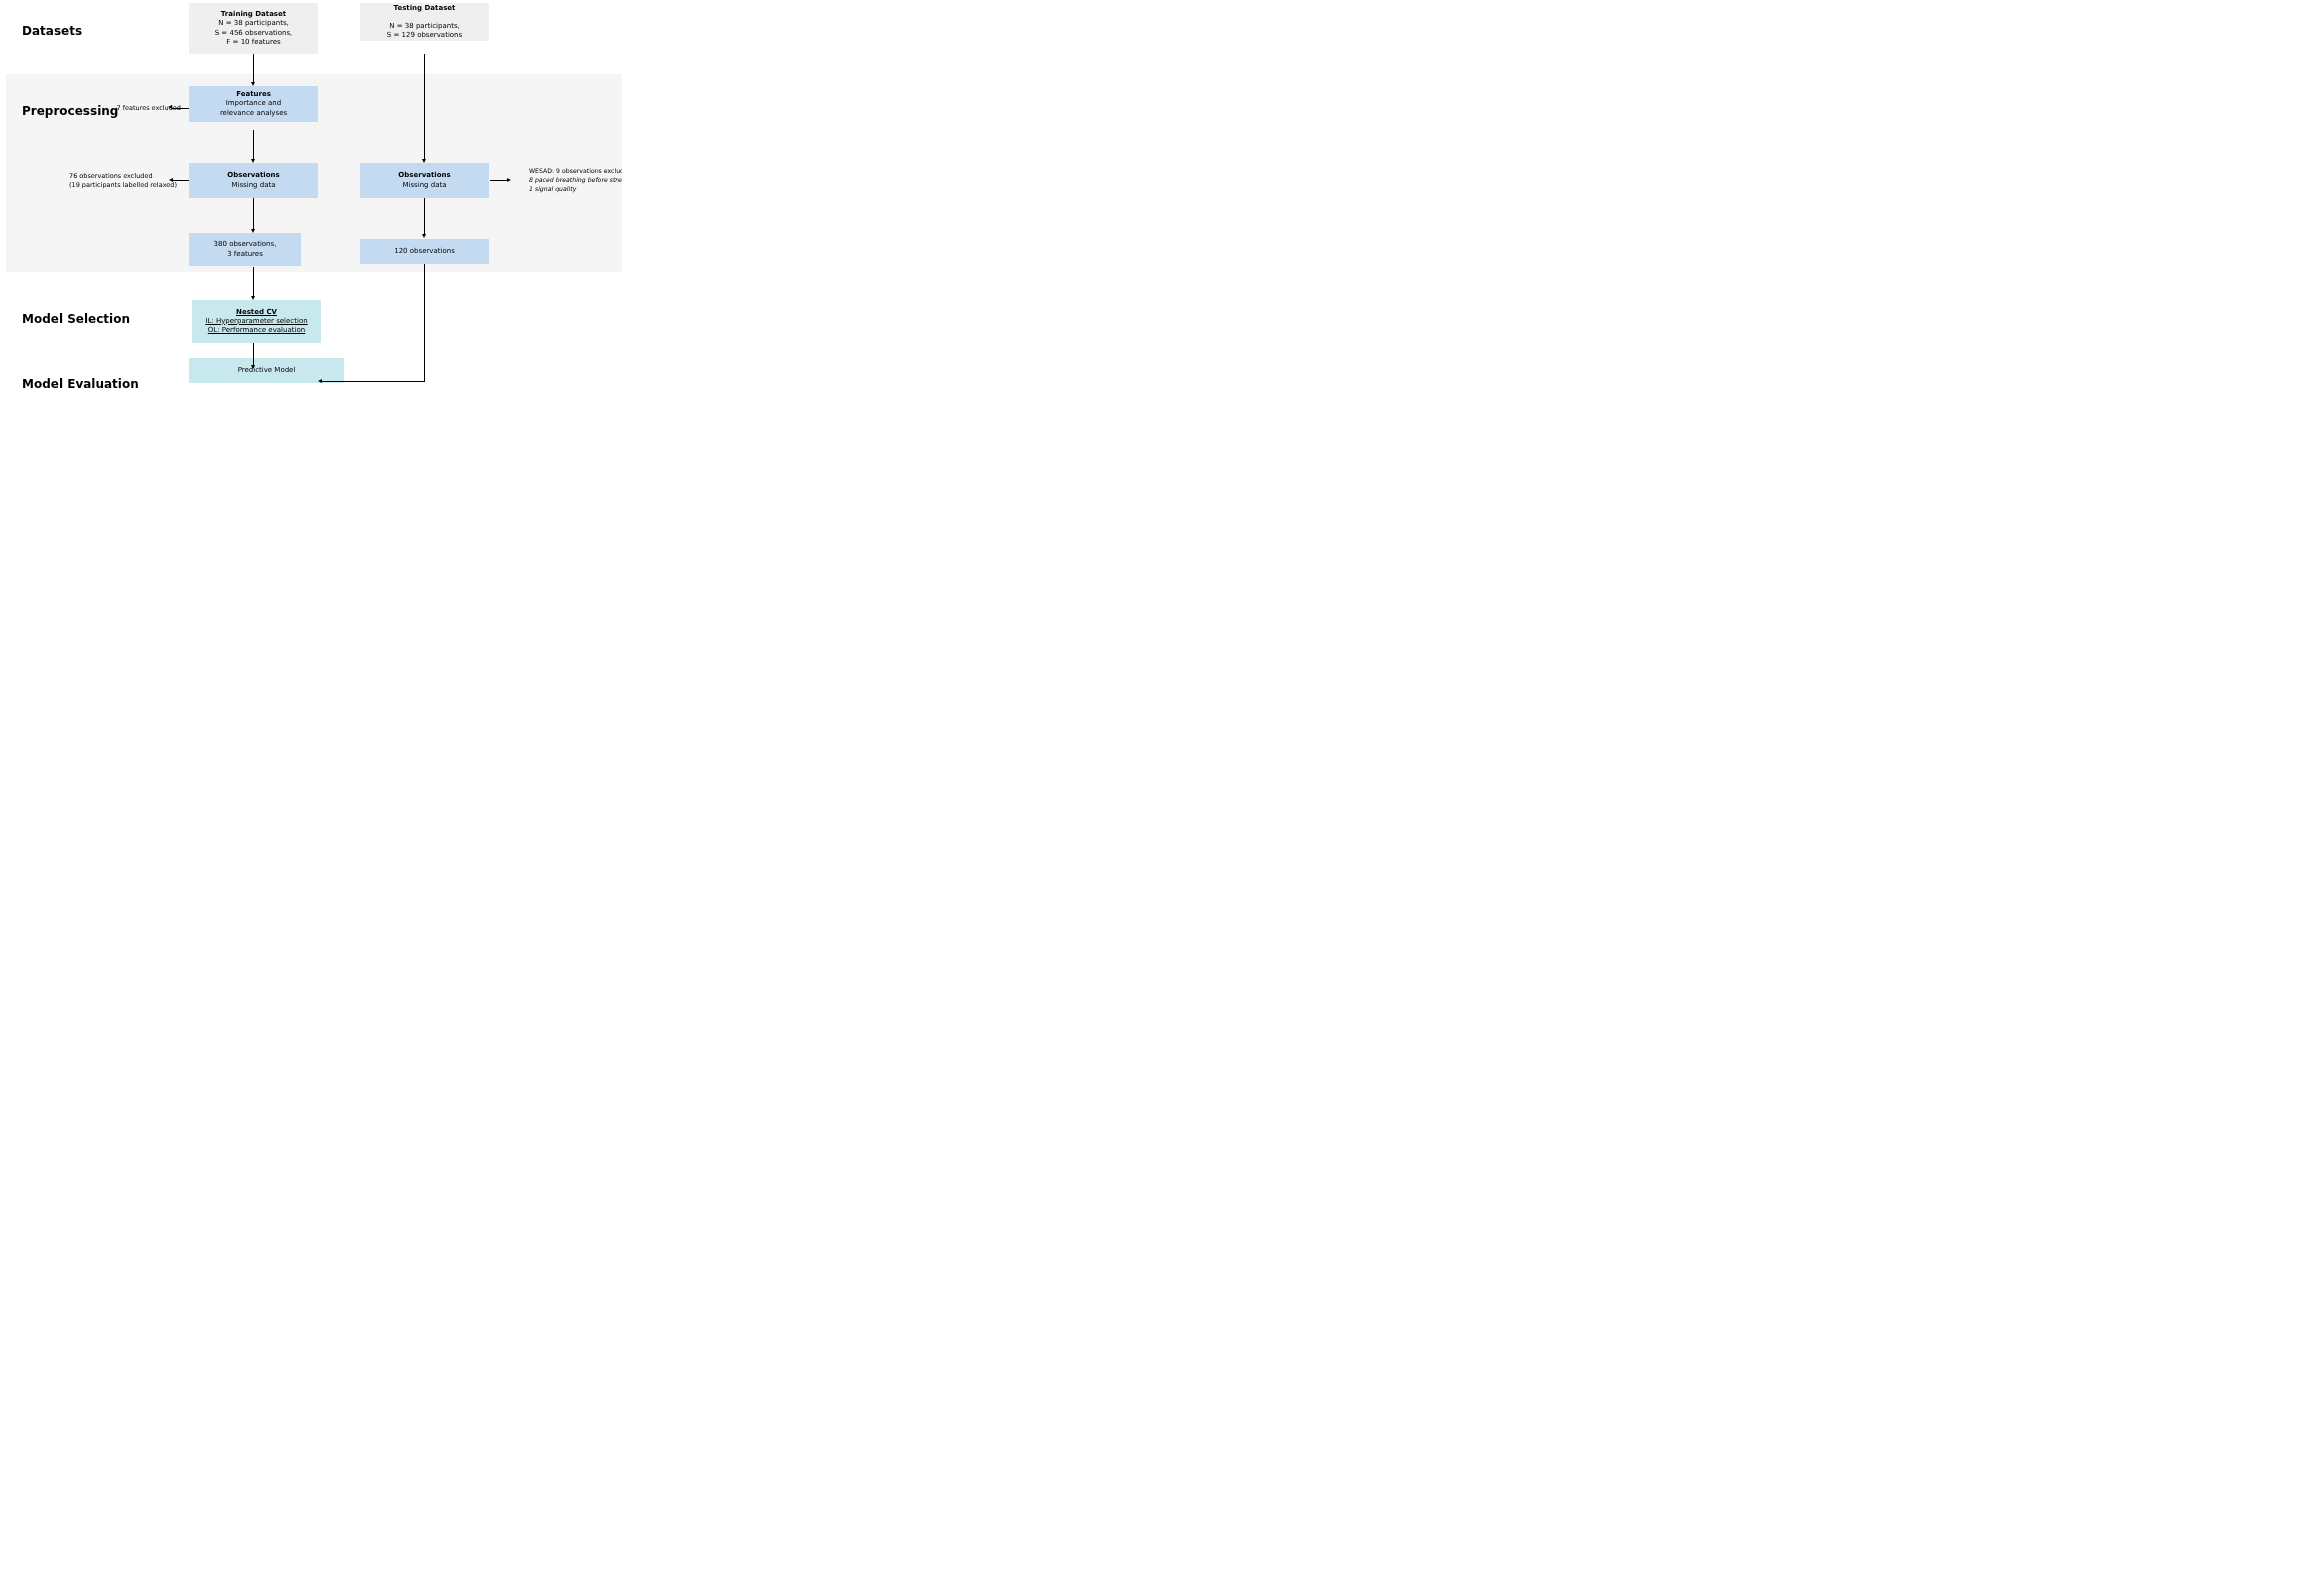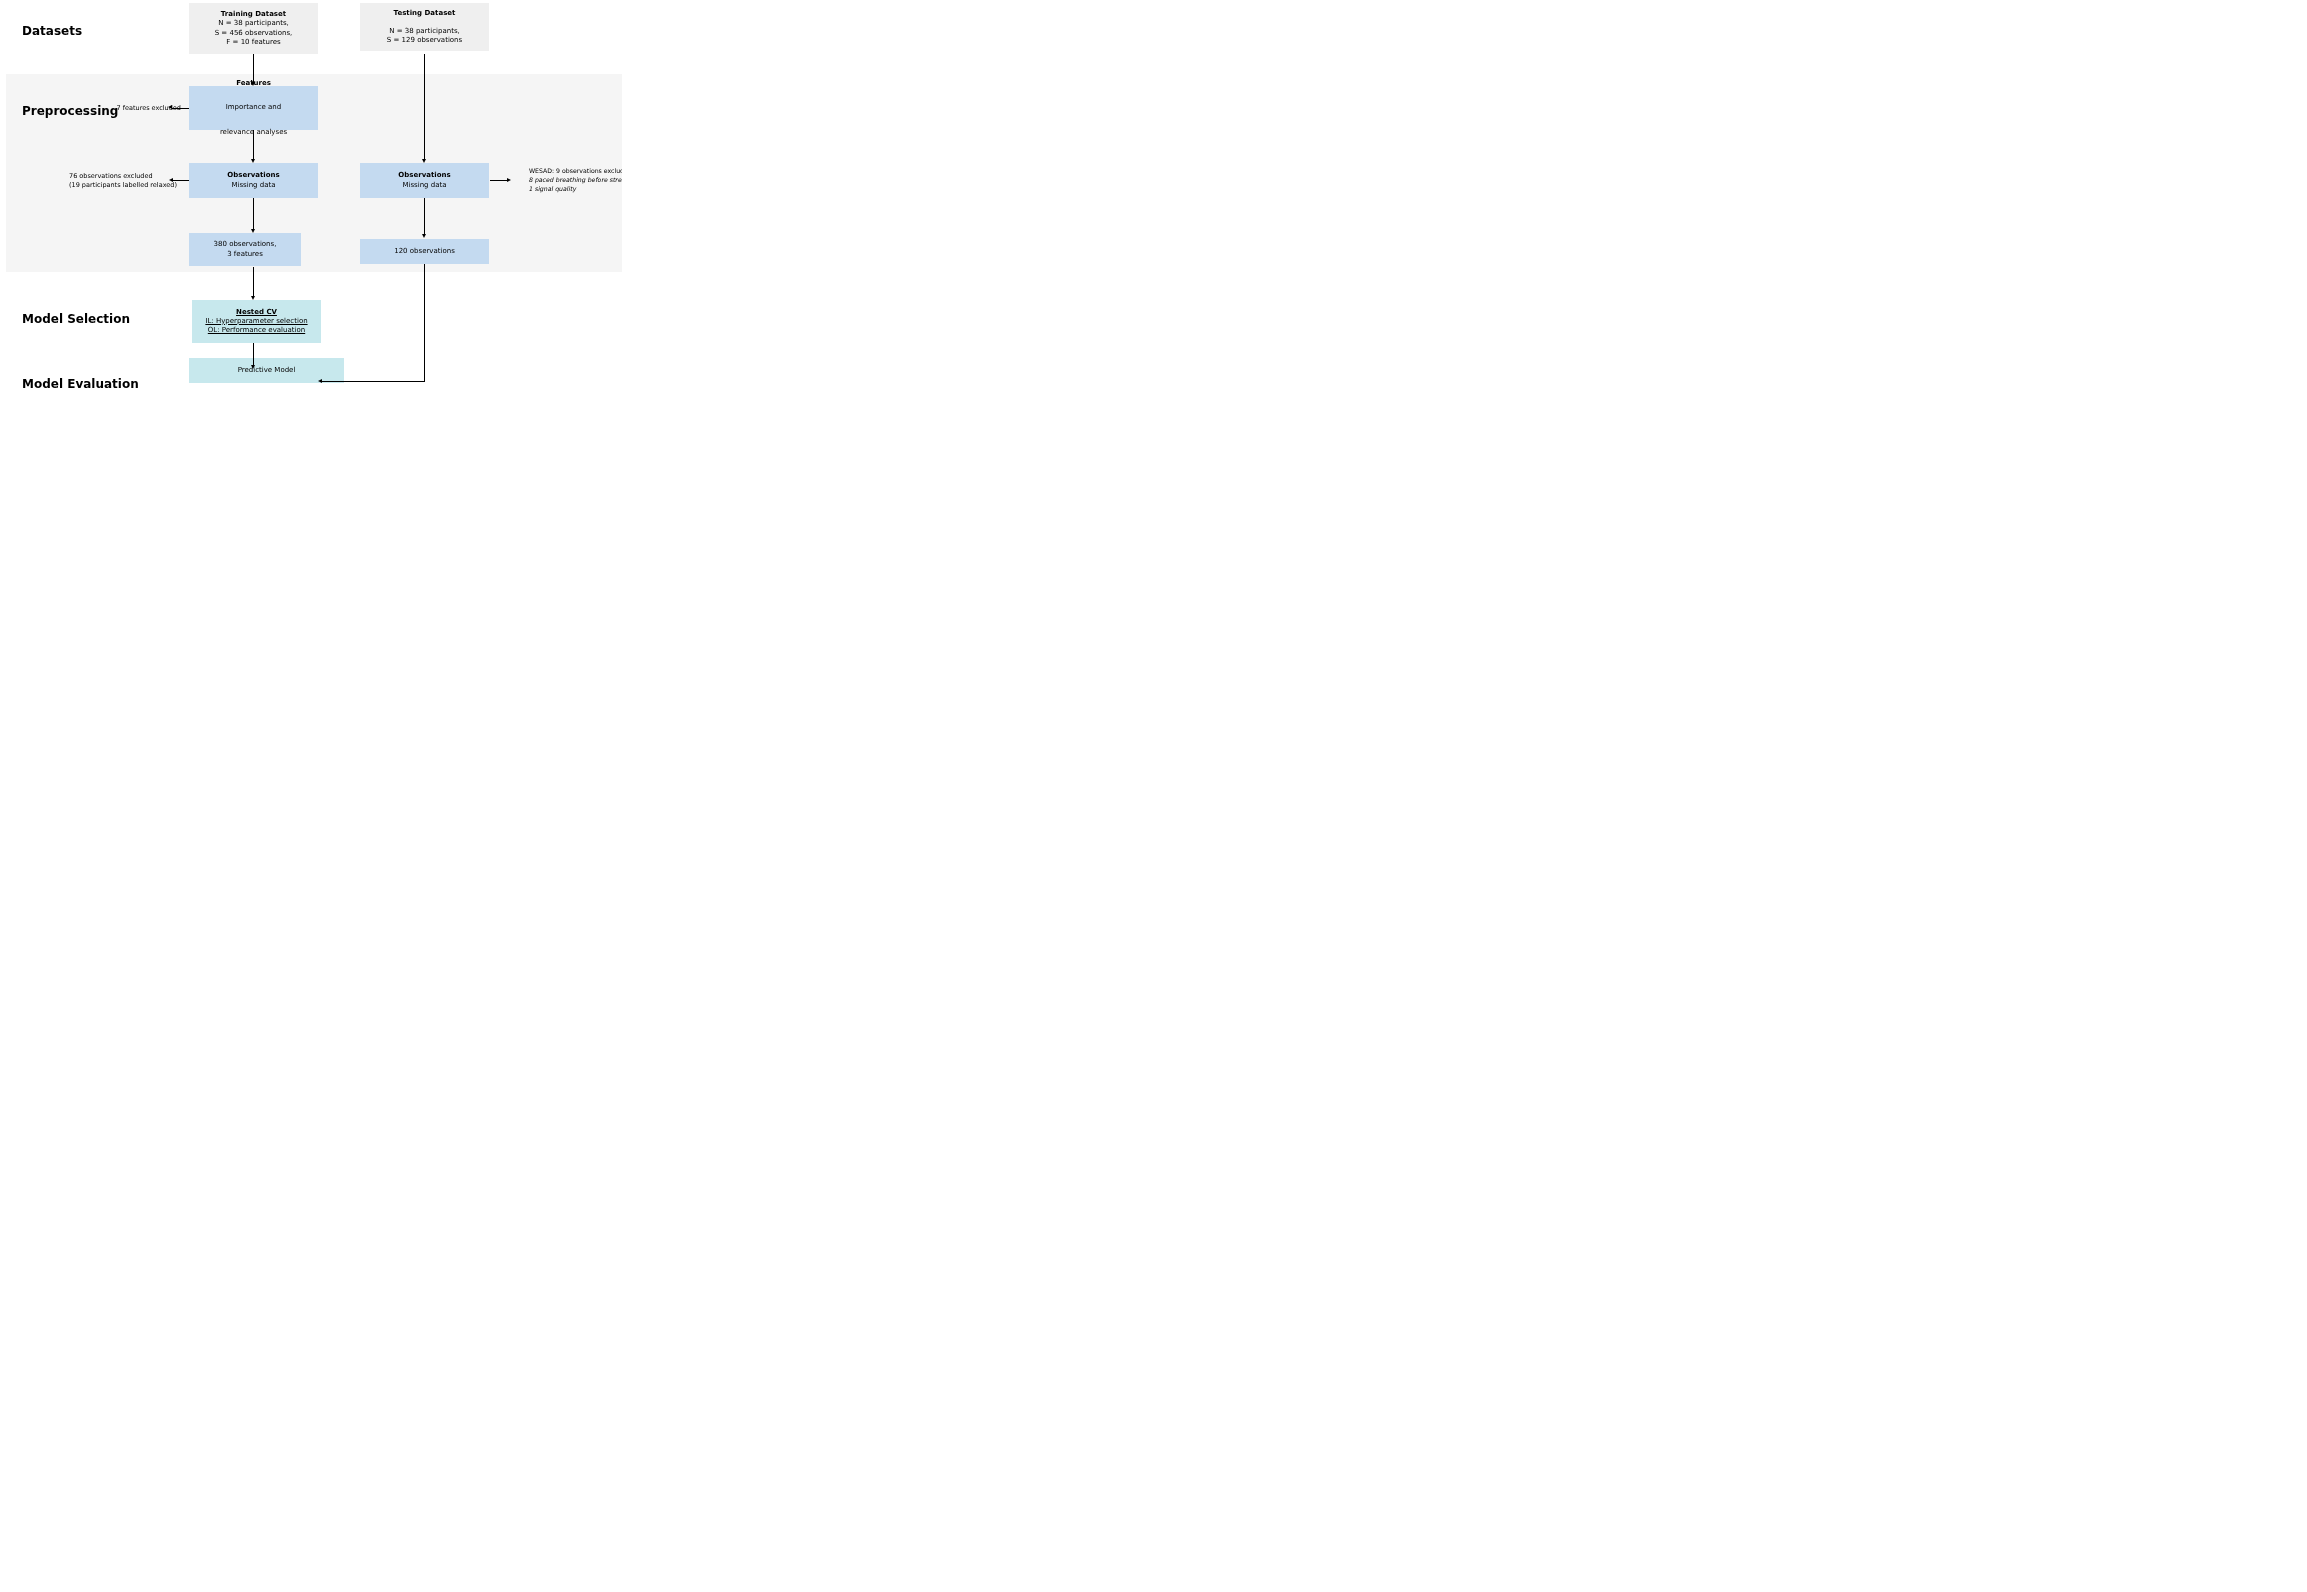--- a/index.html
+++ b/index.html
@@ -78,28 +78,28 @@
   <div class="sec-label" style="left:22px;top:312px;">Model Selection</div>
   <div class="sec-label" style="left:22px;top:377px;">Model Evaluation</div>
 
   <div class="box gray" style="left:189px;top:3.2px;width:129px;height:51px;">
     <div class="box-title">Training Dataset</div>
     <div>N = 38 participants,</div>
     <div>S = 456 observations,</div>
     <div>F = 10 features</div>
   </div>
 
-  <div class="box gray" style="left:360px;top:3.2px;width:129px;height:48px;">
+  <div class="box gray" style="left:360px;top:3.2px;width:129px;height:38px;">
     <div class="box-title">Testing Dataset</div>
     <div class="spacer"></div>
     <div>N = 38 participants,</div>
     <div>S = 129 observations</div>
   </div>
 
-  <div class="box blue" style="left:189px;top:86px;width:129px;height:44px;gap:15px;">
+  <div class="box blue" style="left:189px;top:86px;width:129px;height:36px;">
     <div class="box-title">Features</div>
     <div>Importance and</div>
     <div>relevance analyses</div>
   </div>
 
   <div class="box blue" style="left:189px;top:163px;width:129px;height:35px;">
     <div class="box-title">Observations</div>
     <div>Missing data</div>
   </div>
 

